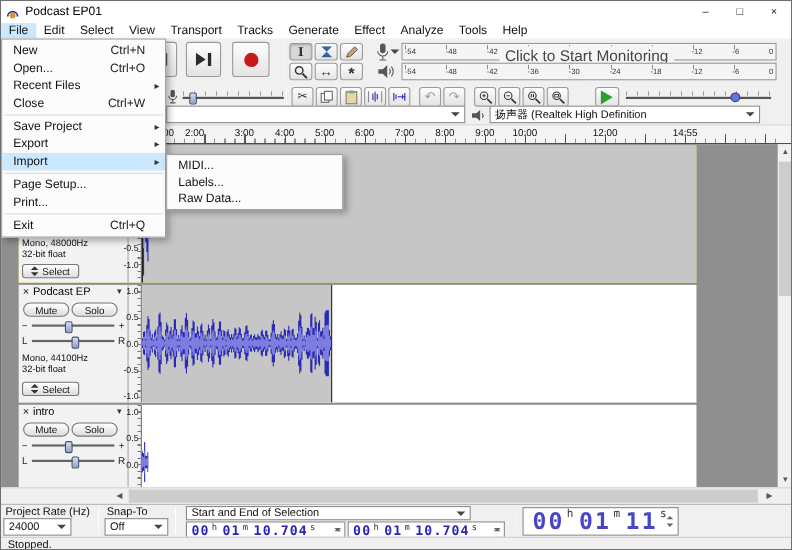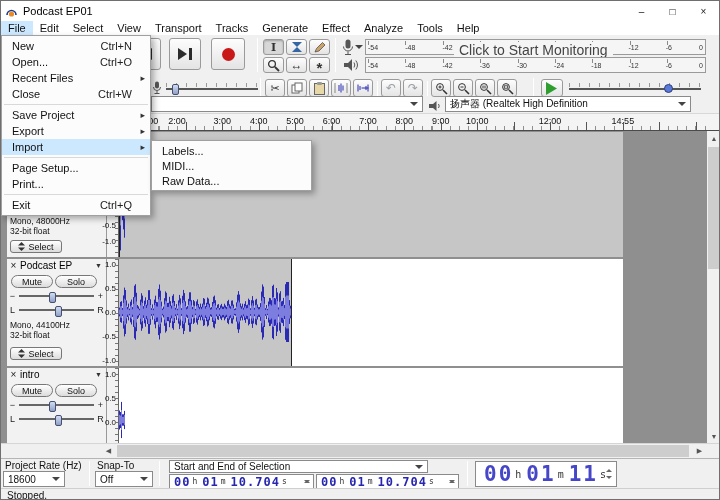--- a/index.html
+++ b/index.html
@@ -42,21 +42,21 @@
 .mini-arrow{position:absolute;border:4px solid transparent;border-top-color:#444}
 
 
 .ruler{position:absolute;left:0;top:112px;width:720px;height:18px;background:#f4f4f4;border-top:1px solid #d8d8d8;border-bottom:1px solid #4a4a4a}
 .ruler-label{position:absolute;top:2px;font-size:9px;color:#111;transform:translateX(-50%);white-space:nowrap}
 .ticks-major{position:absolute;bottom:0;height:8px;left:112px;width:594px;background:repeating-linear-gradient(90deg,#555 0 1px,transparent 1px 36.42px)}
 .ticks-minor{position:absolute;bottom:0;height:4px;left:112px;width:594px;background:repeating-linear-gradient(90deg,#8f8f8f 0 1px,transparent 1px 9.1px)}
 
 
 .trackview{position:absolute;left:0;top:130px;width:720px;height:312px;background:#8f8f8f}
-.track{position:absolute;left:6px;width:616px;background:#e5e5e5;overflow:hidden}
+.track{position:absolute;left:16px;width:616px;background:#e5e5e5;overflow:hidden}
 .track.focused{outline:2px solid #d8c24a;outline-offset:-2px}
 .tpanel{position:absolute;left:0;top:0;bottom:0;width:100px;background:#f2f2f2;border-right:1px solid #999}
 .truler{position:absolute;left:100px;top:0;bottom:0;width:12px;background:#f2f2f2;border-right:1px solid #666}
 .truler::after{content:'';position:absolute;right:0;top:0;bottom:0;width:3px;background:repeating-linear-gradient(180deg,#777 0 1px,transparent 1px 6px)}
 .tr-label{position:absolute;right:2px;font-size:8px;line-height:8px;color:#111;white-space:nowrap}
 .tcontent{position:absolute;left:112px;top:0;bottom:0;width:593px;background:#fff}
 .tcontent.selall{background:#c6c6c6}
 .selregion{position:absolute;left:0;top:0;bottom:0;width:172px;background:#c6c6c6}
 .cursorline{position:absolute;top:0;bottom:0;width:1px;background:#222}
 .wave{position:absolute}
@@ -79,21 +79,21 @@
 .vs-btn{position:absolute;left:0;width:14px;height:14px;display:flex;align-items:center;justify-content:center;font-size:7px;color:#555}
 .vs-thumb{position:absolute;left:1px;top:16px;width:12px;height:122px;background:#cdcdcd}
 
 
 .selbar{position:absolute;left:0;top:457px;width:720px;height:30px;background:#f0f0f0;border-top:1px solid #b5b5b5}
 .sb-label{position:absolute;font-size:10px;color:#111;white-space:nowrap}
 .vsep3{position:absolute;top:2px;height:25px;width:1px;background:#c9c9c9;border-right:1px solid #fff}
 .timefield{position:absolute;background:#fff;border:1px solid #8a8a8a;display:flex;align-items:center;padding:0 12px 0 4px;font-family:"DejaVu Sans Mono","Liberation Mono",monospace}
 .timefield::before{content:'';position:absolute;right:3px;top:2px;border:3px solid transparent;border-bottom-color:#666}
 .timefield::after{content:'';position:absolute;right:3px;bottom:2px;border:3px solid transparent;border-top-color:#666}
-.tg{display:flex;align-items:center;margin-right:5px}
+.tg{display:flex;align-items:flex-start;margin-right:5px}
 .tv{font-size:12px;font-weight:bold;color:#2626b0;letter-spacing:1px}
 .tu{font-size:8px;color:#333;margin-left:2px}
 .timefield.big{padding:0 14px 0 8px}
 .timefield.big .tv{font-size:21px;color:#4646c8;letter-spacing:2px}
 .timefield.big .tu{font-size:10px}
 .timefield.big::before{right:4px;top:4px}
 .timefield.big::after{right:4px;bottom:4px}
 
 
 .statusbar{position:absolute;left:0;top:487px;width:720px;height:13px;background:#f0f0f0;border-top:1px solid #cfcfcf;display:flex;align-items:center;padding-left:6px;font-size:10px;color:#111}
@@ -505,21 +505,21 @@
 
   <div class="hscroll">
     <span class="hs-btn" style="left:100px">◀</span>
     <div class="hs-thumb"></div>
     <span class="hs-btn" style="left:691px">▶</span>
   </div>
 
   <div class="selbar">
     <span class="sb-label" style="left:4px;top:1px">Project Rate (Hz)</span>
     <div class="combo" style="left:2px;top:12px;width:62px;height:16px">
-        <span>18600</span>
+        <span>24000</span>
       </div>
     <div class="vsep3" style="left:88px"></div>
     <span class="sb-label" style="left:96px;top:1px">Snap-To</span>
     <div class="combo" style="left:94px;top:12px;width:58px;height:16px">
         <span>Off</span>
       </div>
     <div class="vsep3" style="left:158px"></div>
     <div class="combo" style="left:168px;top:1px;width:259px;height:13px">
         <span>Start and End of Selection</span>
       </div>
@@ -681,33 +681,33 @@
 
         </div>
       </div>
     </div>
 
   <div class="menu submenu" style="left:150px;top:139px;width:161px">
 
 
       <div class="mrow">
         <div class="menu-item">
+          <span class="mi-label">MIDI...</span>
+          <span class="mi-accel"></span>
+        </div>
+      </div>
+
+      <div class="mrow">
+        <div class="menu-item">
           <span class="mi-label">Labels...</span>
           <span class="mi-accel"></span>
         </div>
       </div>
 
       <div class="mrow">
         <div class="menu-item">
-          <span class="mi-label">MIDI...</span>
-          <span class="mi-accel"></span>
-        </div>
-      </div>
-
-      <div class="mrow">
-        <div class="menu-item">
           <span class="mi-label">Raw Data...</span>
           <span class="mi-accel"></span>
         </div>
       </div>
     </div>
 
 </div>
 
 </body></html>

